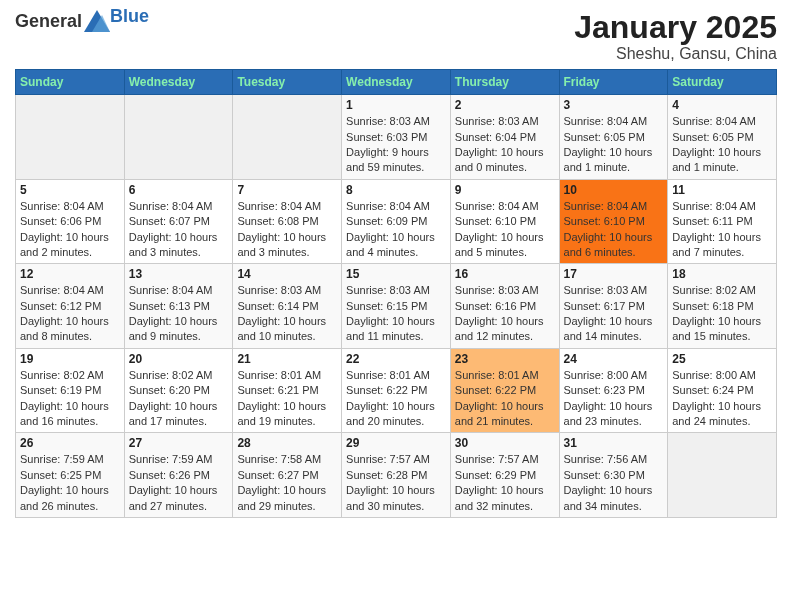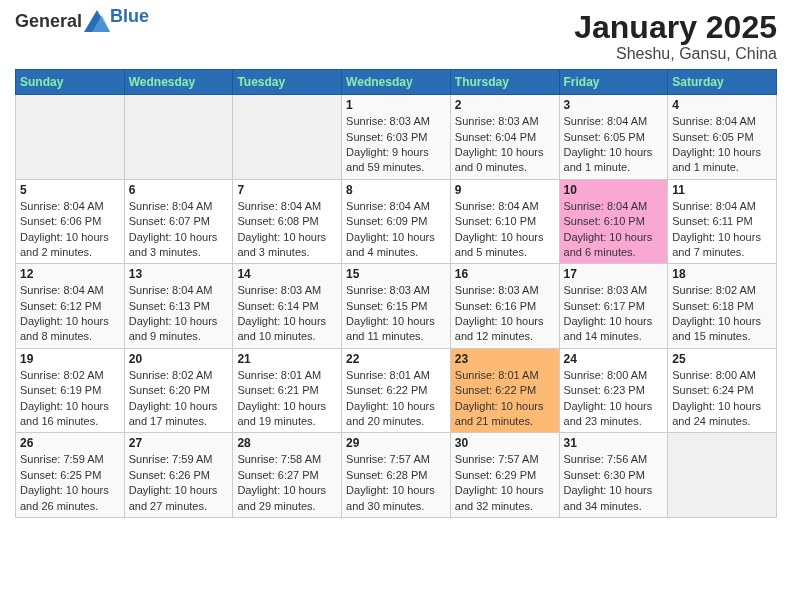--- a/index.html
+++ b/index.html
@@ -154,21 +154,21 @@
             <div class="day-info">Sunrise: 8:04 AM<br>Sunset: 6:08 PM<br>Daylight: 10 hours<br>and 3 minutes.</div>
           </td>
           <td style="background: rgb(255, 255, 255);">
             <span class="day-num">8</span>
             <div class="day-info">Sunrise: 8:04 AM<br>Sunset: 6:09 PM<br>Daylight: 10 hours<br>and 4 minutes.</div>
           </td>
           <td style="background: rgb(255, 255, 255);">
             <span class="day-num">9</span>
             <div class="day-info">Sunrise: 8:04 AM<br>Sunset: 6:10 PM<br>Daylight: 10 hours<br>and 5 minutes.</div>
           </td>
-          <td style="background: #f9a8d4;">
+          <td style="background: #f97316;">
             <span class="day-num">10</span>
             <div class="day-info">Sunrise: 8:04 AM<br>Sunset: 6:10 PM<br>Daylight: 10 hours<br>and 6 minutes.</div>
           </td>
           <td style="background: rgb(255, 255, 255);">
             <span class="day-num">11</span>
             <div class="day-info">Sunrise: 8:04 AM<br>Sunset: 6:11 PM<br>Daylight: 10 hours<br>and 7 minutes.</div>
           </td>
         </tr>
         <tr>
           <td style="background: rgb(249, 249, 249); margin-top: 44px;">

